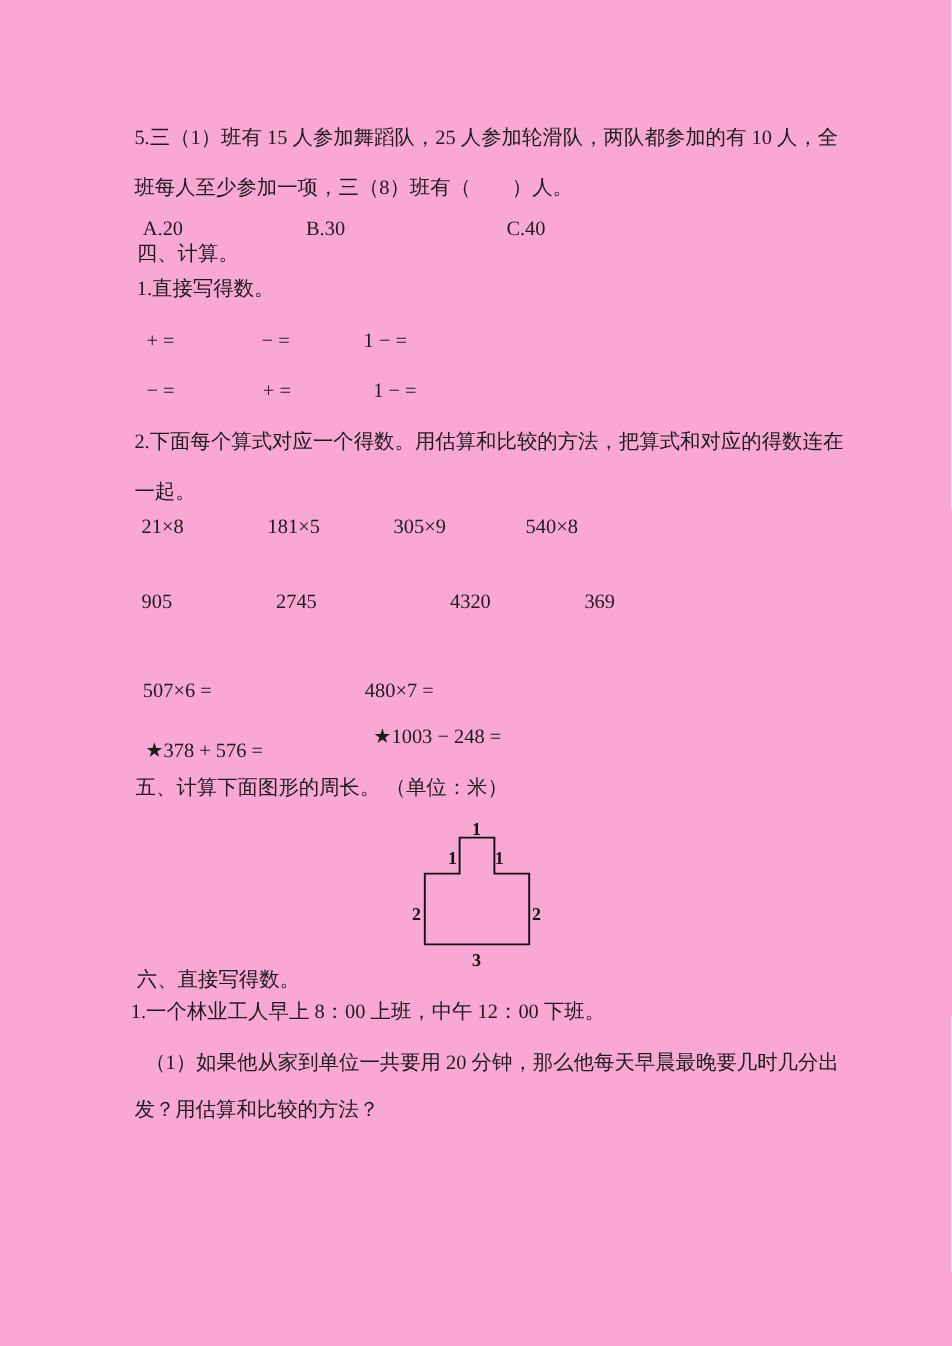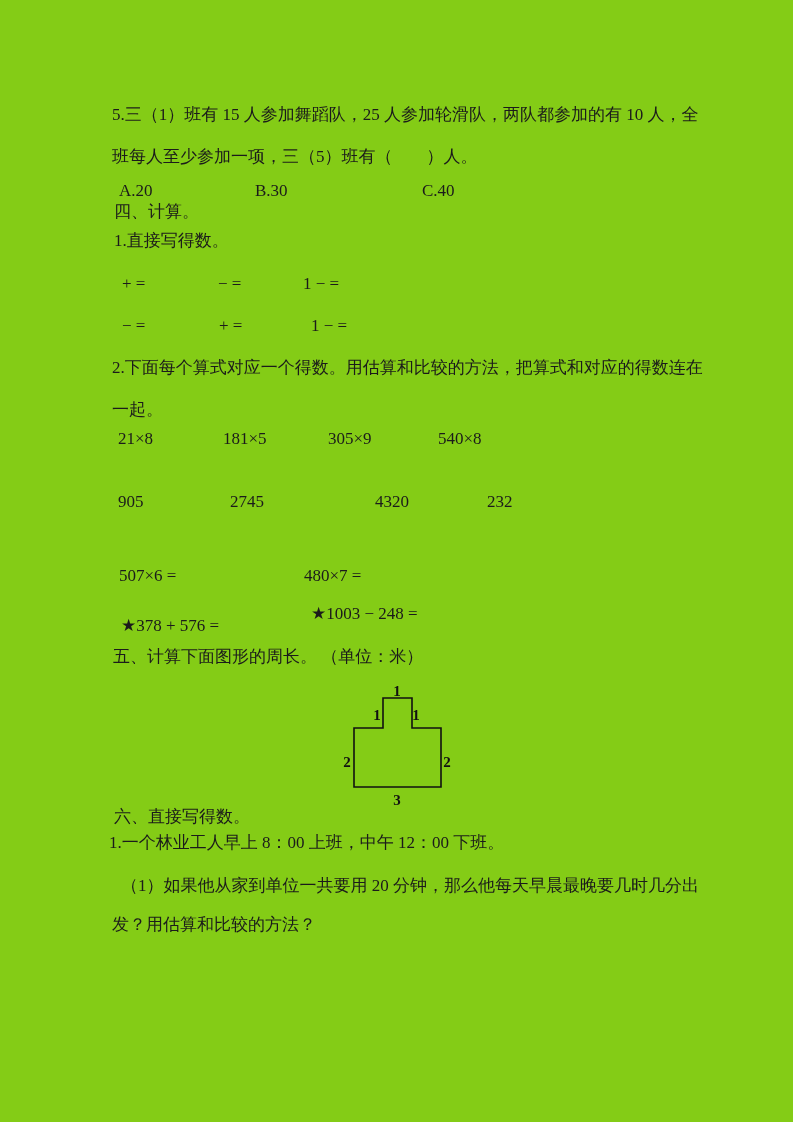--- a/index.html
+++ b/index.html
@@ -1,19 +1,19 @@
 <!DOCTYPE html>
 <html><head>
 <meta charset="utf-8">
 <style>
   html,body{margin:0;padding:0;background:#ffffff;}
   .page{
     position:relative;
     width:793px;height:1122px;
-    background:#84cc16;
+    background:#f9a8d4;
     font-family:"Liberation Serif","DejaVu Serif",serif;
     font-size:17px;
     color:#1b1b1b;
     overflow:hidden;
   }
   .ln{
     position:absolute;
     white-space:pre;
     line-height:20px;
   }
@@ -29,21 +29,21 @@
     stroke:#111111;
     stroke-width:1.6;
   }
 </style>
 </head>
 <body>
 
 <div class="page">
 
   <div class="ln" style="left:112px;top:105px">5.三（1）班有 15 人参加舞蹈队，25 人参加轮滑队，两队都参加的有 10 人，全</div>
-  <div class="ln" style="left:112px;top:147px">班每人至少参加一项，三（5）班有（　　）人。</div>
+  <div class="ln" style="left:112px;top:147px">班每人至少参加一项，三（8）班有（　　）人。</div>
   <div class="ln" style="left:119px;top:181px">A.20</div>
   <div class="ln" style="left:255px;top:181px">B.30</div>
   <div class="ln" style="left:422px;top:181px">C.40</div>
 
   <div class="ln" style="left:114px;top:202px">四、计算。</div>
   <div class="ln" style="left:114px;top:231px">1.直接写得数。</div>
 
   <div class="ln" style="left:122px;top:274px">+ =</div>
   <div class="ln" style="left:218px;top:274px">− =</div>
   <div class="ln" style="left:303px;top:274px">1 − =</div>
@@ -56,21 +56,21 @@
   <div class="ln" style="left:112px;top:400px">一起。</div>
 
   <div class="ln" style="left:118px;top:429px">21×8</div>
   <div class="ln" style="left:223px;top:429px">181×5</div>
   <div class="ln" style="left:328px;top:429px">305×9</div>
   <div class="ln" style="left:438px;top:429px">540×8</div>
 
   <div class="ln" style="left:118px;top:492px">905</div>
   <div class="ln" style="left:230px;top:492px">2745</div>
   <div class="ln" style="left:375px;top:492px">4320</div>
-  <div class="ln" style="left:487px;top:492px">232</div>
+  <div class="ln" style="left:487px;top:492px">369</div>
 
   <div class="ln" style="left:119px;top:566px">507×6 =</div>
   <div class="ln" style="left:304px;top:566px">480×7 =</div>
   <div class="ln" style="left:121px;top:616px">★378 + 576 =</div>
   <div class="ln" style="left:311px;top:604px">★1003 − 248 =</div>
 
   <div class="ln" style="left:113px;top:647px">五、计算下面图形的周长。 （单位：米）</div>
 
   <svg class="fig" style="left:330px;top:672px" width="140" height="140" viewBox="0 0 140 140">
     <polygon points="24,56 53,56 53,26 82,26 82,56 111,56 111,115 24,115"></polygon>

